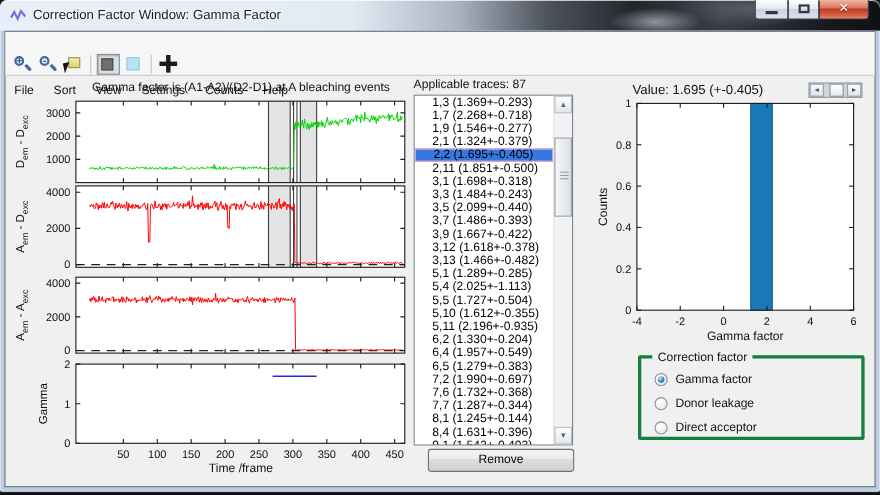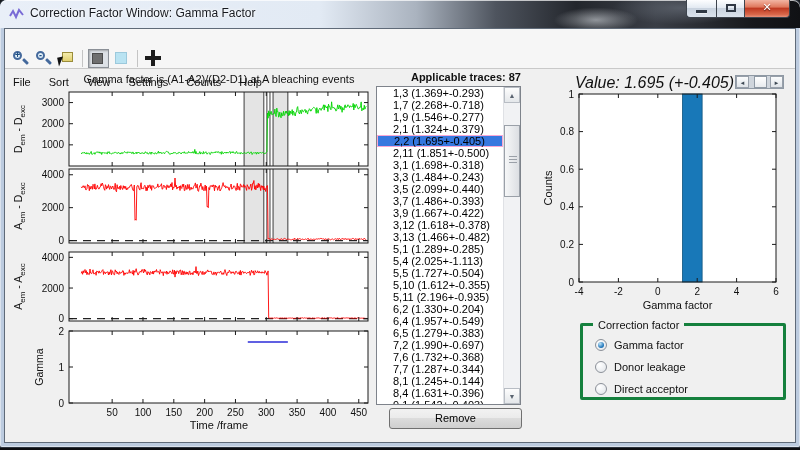--- a/index.html
+++ b/index.html
@@ -51,38 +51,38 @@
   .note-cur { position:absolute; left:2px; top:8px; width:0; height:0; border-left:6px solid #111; border-bottom:9px solid transparent; transform:rotate(-12deg); }
   .sq-gray { position:absolute; left:3px; top:3px; width:11px; height:11px; background:#6f6f6f; border:1px solid #4c4c4c; }
   .sq-cyan { position:absolute; left:4px; top:3px; width:12px; height:12px; background:#b9e3f2; border:1px solid #9cc9dc; }
   .cross-v { position:absolute; left:8px; top:1px; width:4px; height:16px; background:#1c1c1c; }
   .cross-h { position:absolute; left:2px; top:7px; width:16px; height:4px; background:#1c1c1c; }
 
   
   .plots-svg { position:absolute; left:4px; top:39px; }
   .hist-svg { position:absolute; left:536px; top:60px; }
 
-  .traces-header { position:absolute; left:371px; top:42px; width:145px; text-align:right; font-size:11px; color:#111;font-weight:bold; }
+  .traces-header { position:absolute; left:371px; top:42px; width:145px; text-align:left; font-size:11px; color:#111; }
   .listbox { position:absolute; left:371px; top:57px; width:145px; height:319px; background:#fff;
     border:1px solid #7e838b; overflow:hidden; }
   .lrow { height:12px; line-height:12px; font-size:11px; color:#000; padding-left:16px; white-space:nowrap; width:126px; }
   .lrow.sel { background:#3678df; border:1px solid #f9a8d4; line-height:10px; }
   .vscroll { position:absolute; right:0; top:0; bottom:0; width:17px; background:#f1f2f4; border-left:1px solid #dfe1e5; }
   .sbtn { position:absolute; left:0; width:16px; height:16px; border:1px solid #b8bdc4;
     background:linear-gradient(#fdfdfd,#e4e7ea); color:#5a6470; font-size:7px; text-align:center; line-height:15px; }
   .sbtn.up { top:0; } .sbtn.dn { bottom:0; }
   .sthumb { position:absolute; left:0; top:38px; width:16px; height:72px; border:1px solid #9aa0a8;
     background:linear-gradient(90deg,#f6f7f8,#dcdfe3); }
   .sgrip { position:absolute; left:4px; top:33px; width:8px; height:1px; background:#9aa0a8; box-shadow:0 3px 0 #9aa0a8,0 -3px 0 #9aa0a8; }
 
   .btn { position:absolute; left:384px; top:379px; width:133px; height:21px; border:1px solid #707070; border-radius:3px;
     background:linear-gradient(#f2f2f2,#ebebeb 45%,#dddddd 46%,#cfcfcf); font-size:11px; color:#000;
     text-align:center; line-height:19px; }
 
-  .value-label { position:absolute; left:570px; top:45px; font-size:16px; color:#111; white-space:nowrap;font-style:italic; }
+  .value-label { position:absolute; left:570px; top:45px; font-size:12px; color:#111; white-space:nowrap; }
   .hslider { position:absolute; left:730px; top:46px; width:49px; height:14px; border:1px solid #8f99a4; background:#cfd5dc; display:flex; }
   .harrow { width:13px; height:12px; border:1px solid #98a0aa; background:linear-gradient(#fbfcfd,#dfe3e8);
     font-size:6px; line-height:12px; text-align:center; color:#3e4954; }
   .hthumb { width:13px; height:12px; margin-left:5px; border:1px solid #8f99a4; background:linear-gradient(#ffffff,#e8ebee); }
 
   .groupbox { position:absolute; left:575px; top:294px; width:206px; height:77px; border:3px solid #15803d; border-radius:2px; }
   .grouplegend { position:absolute; left:10px; top:-7px; background:#f0f0f0; padding:0 5px; font-size:11px; color:#111; }
   .radio-row { position:absolute; left:12px; height:14px; display:flex; align-items:center; }
   .radio { width:12px; height:12px; border-radius:50%; border:1px solid #8c9199;
     background:radial-gradient(circle at 35% 30%,#ffffff,#dfe3e8); position:relative; }

